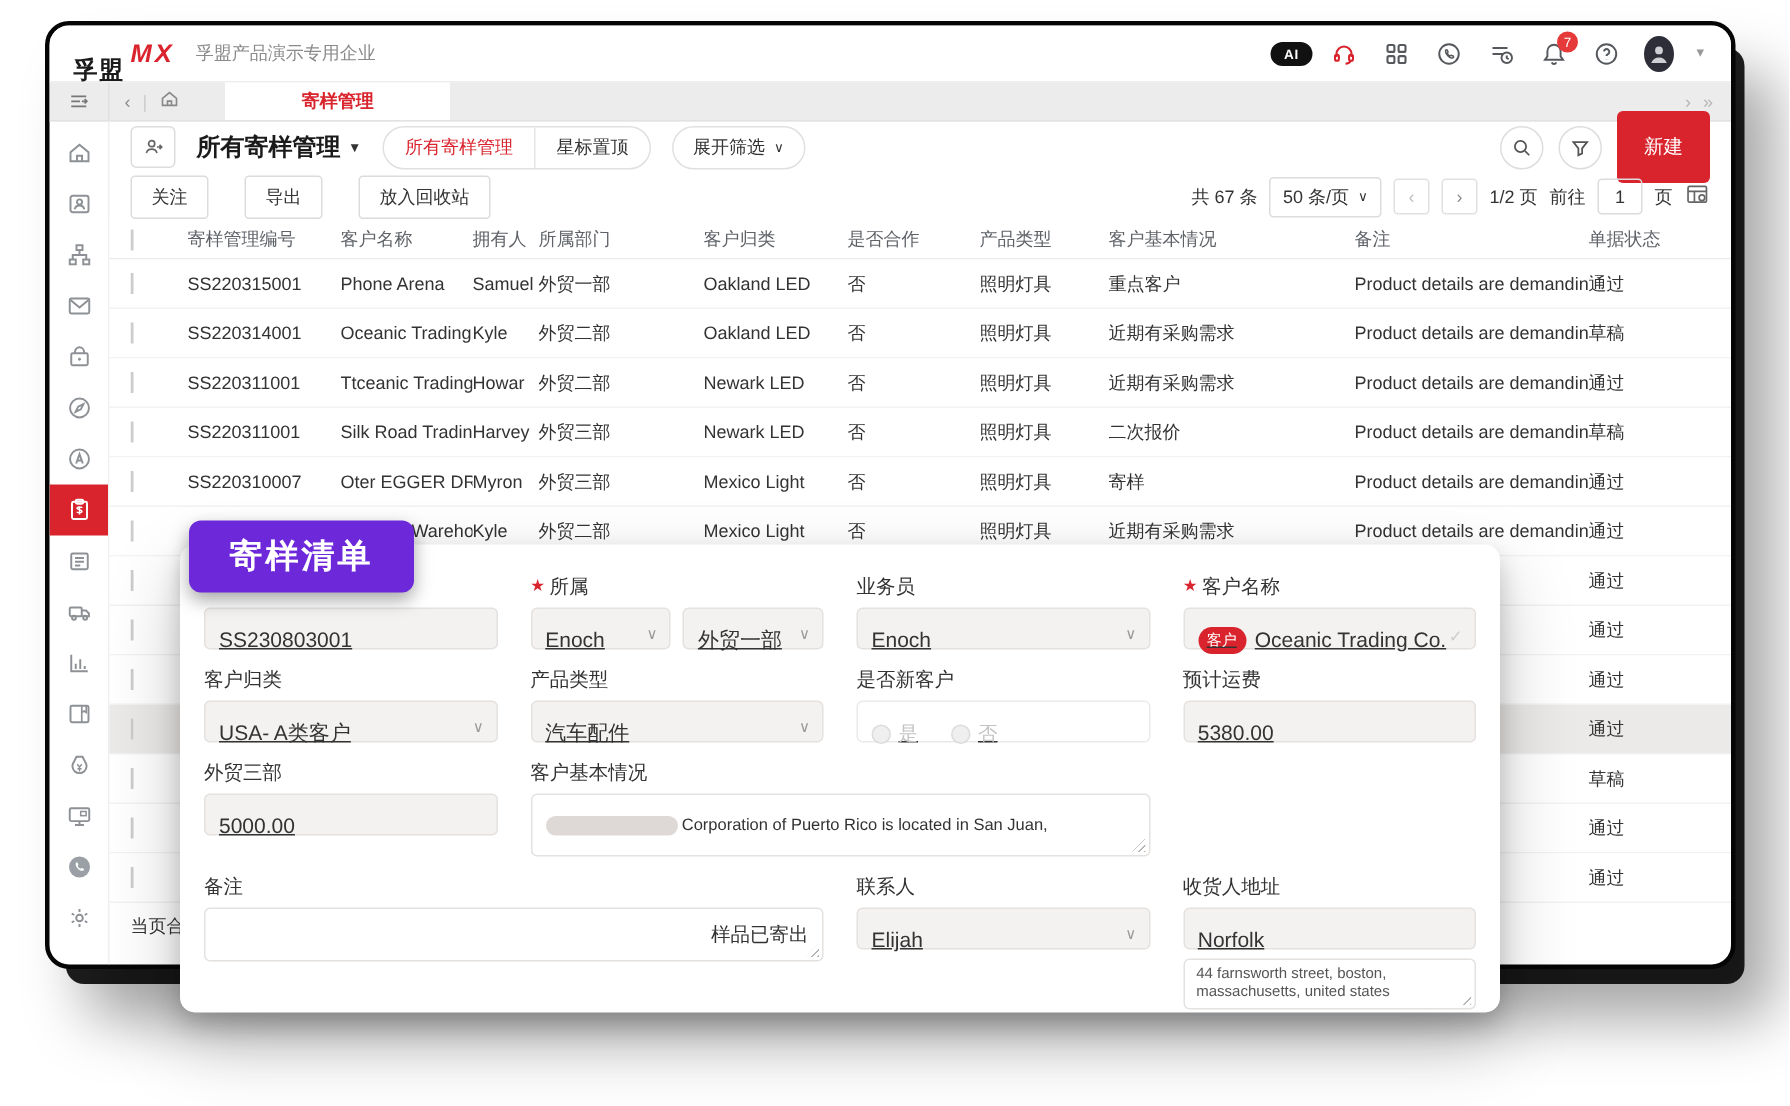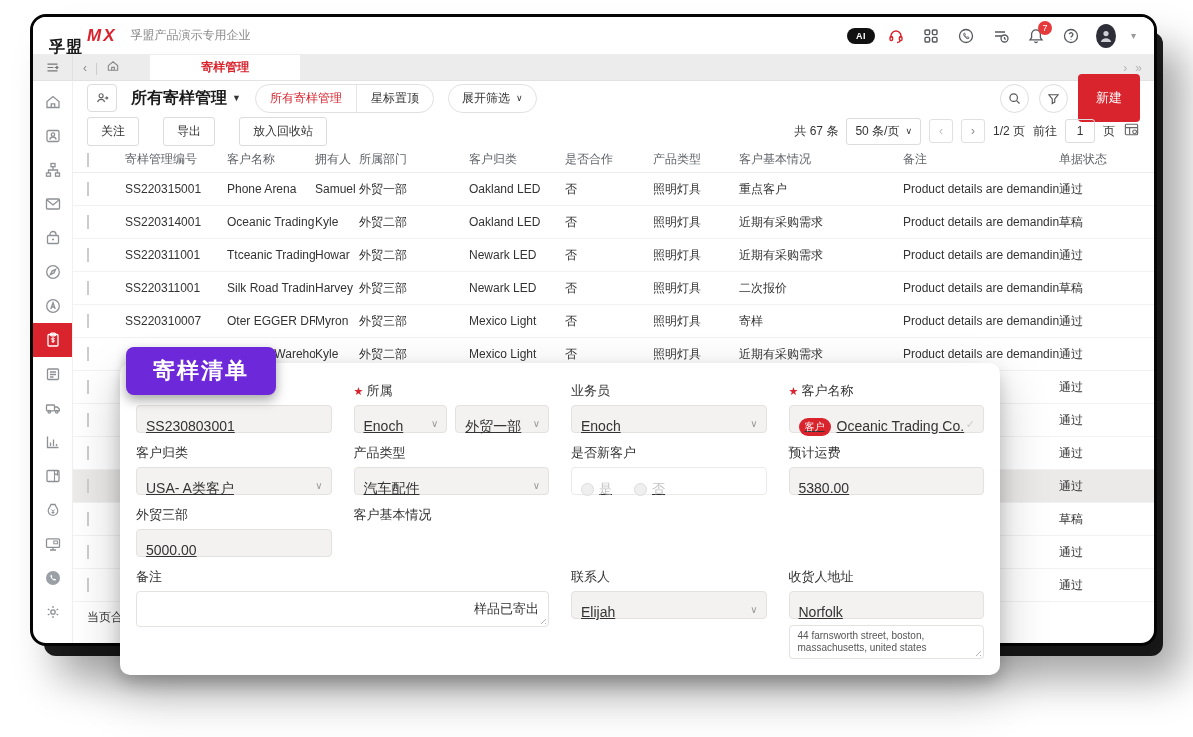--- a/index.html
+++ b/index.html
@@ -673,20 +673,25 @@
           <span>外贸三部</span>
         </div>
       <div class="f-box">
           <span>5000.00</span>
         </div>
     </div>
     <div class="field span2">
       <div class="f-label">
           <span>客户基本情况</span>
         </div>
+      <div class="f-area info-area">
+        <span class="redacted"></span>
+        <span>Corporation of Puerto Rico is located in San Juan,</span>
+        <span class="resize-h"></span>
+      </div>
     </div>
     <div class="field"></div>
 
     <div class="field span2">
       <div class="f-label">
           <span>备注</span>
         </div>
       <div class="f-area remark-area">
         <span>样品已寄出</span>
         <span class="resize-h"></span>

